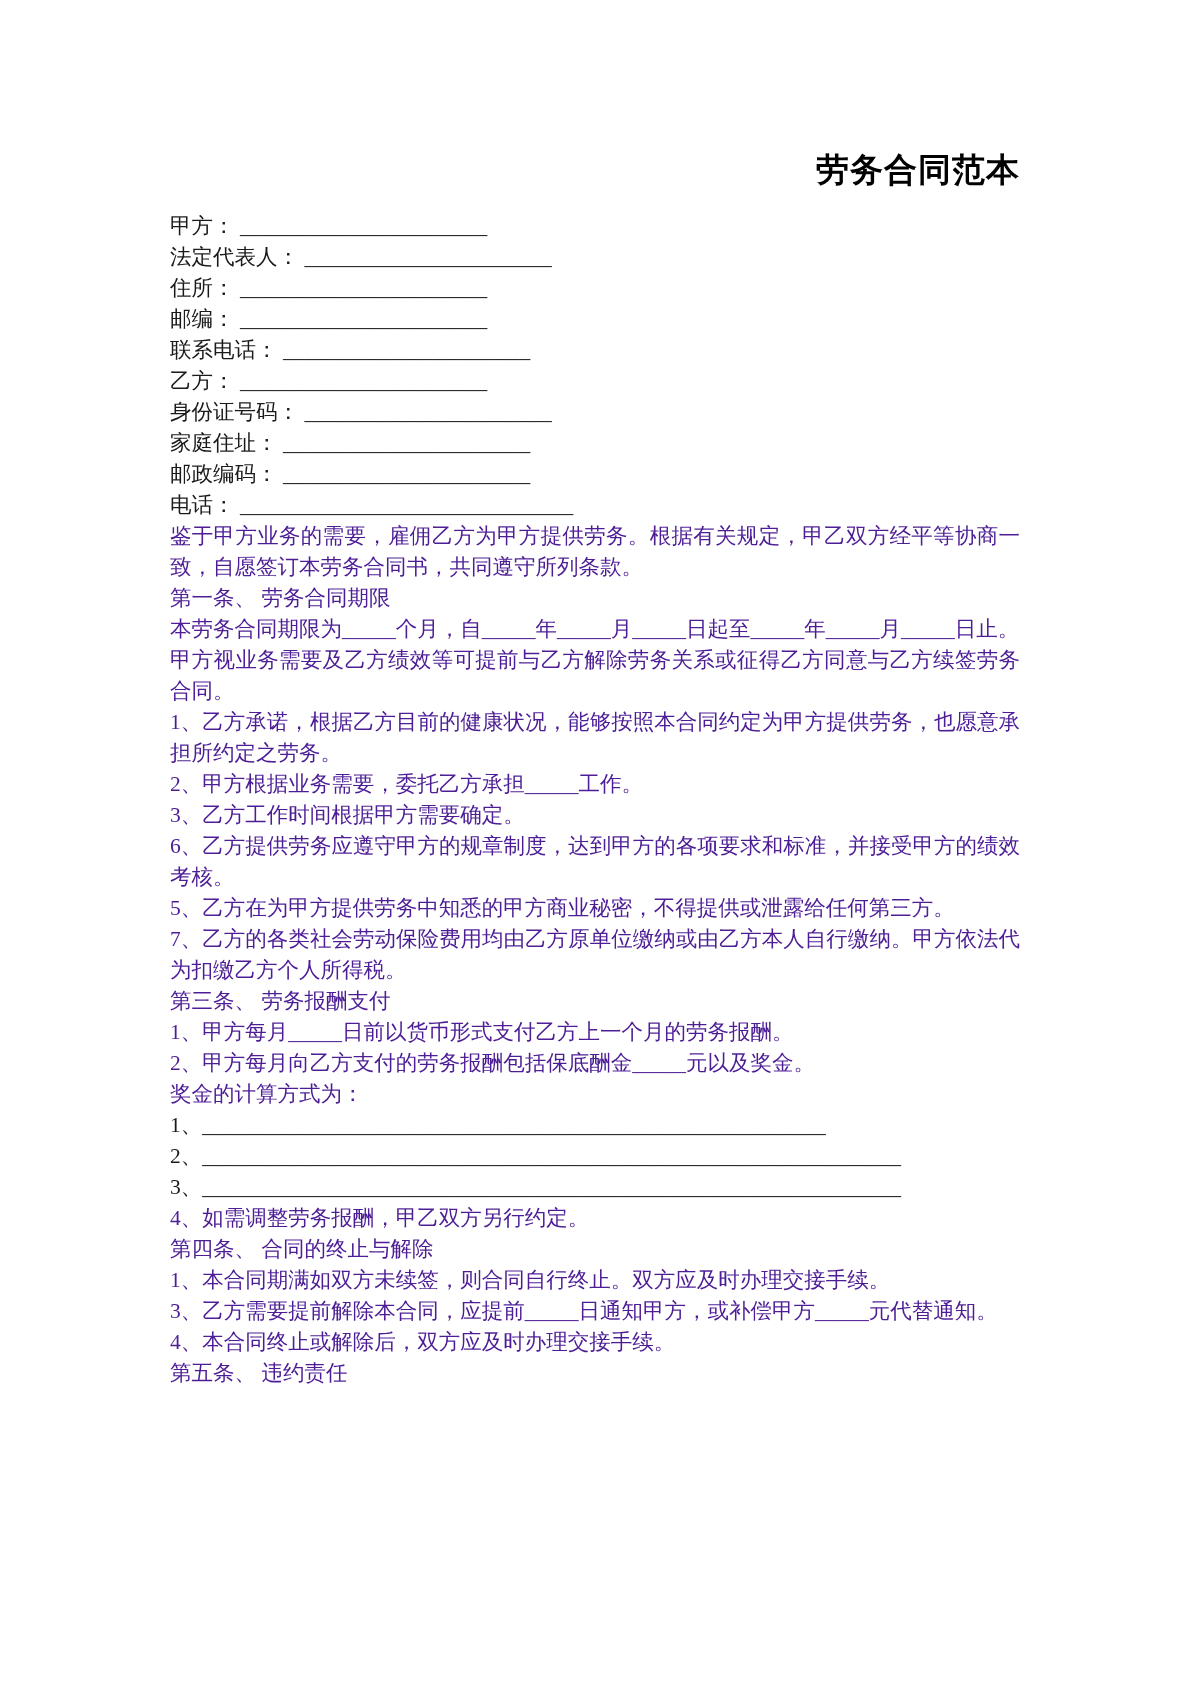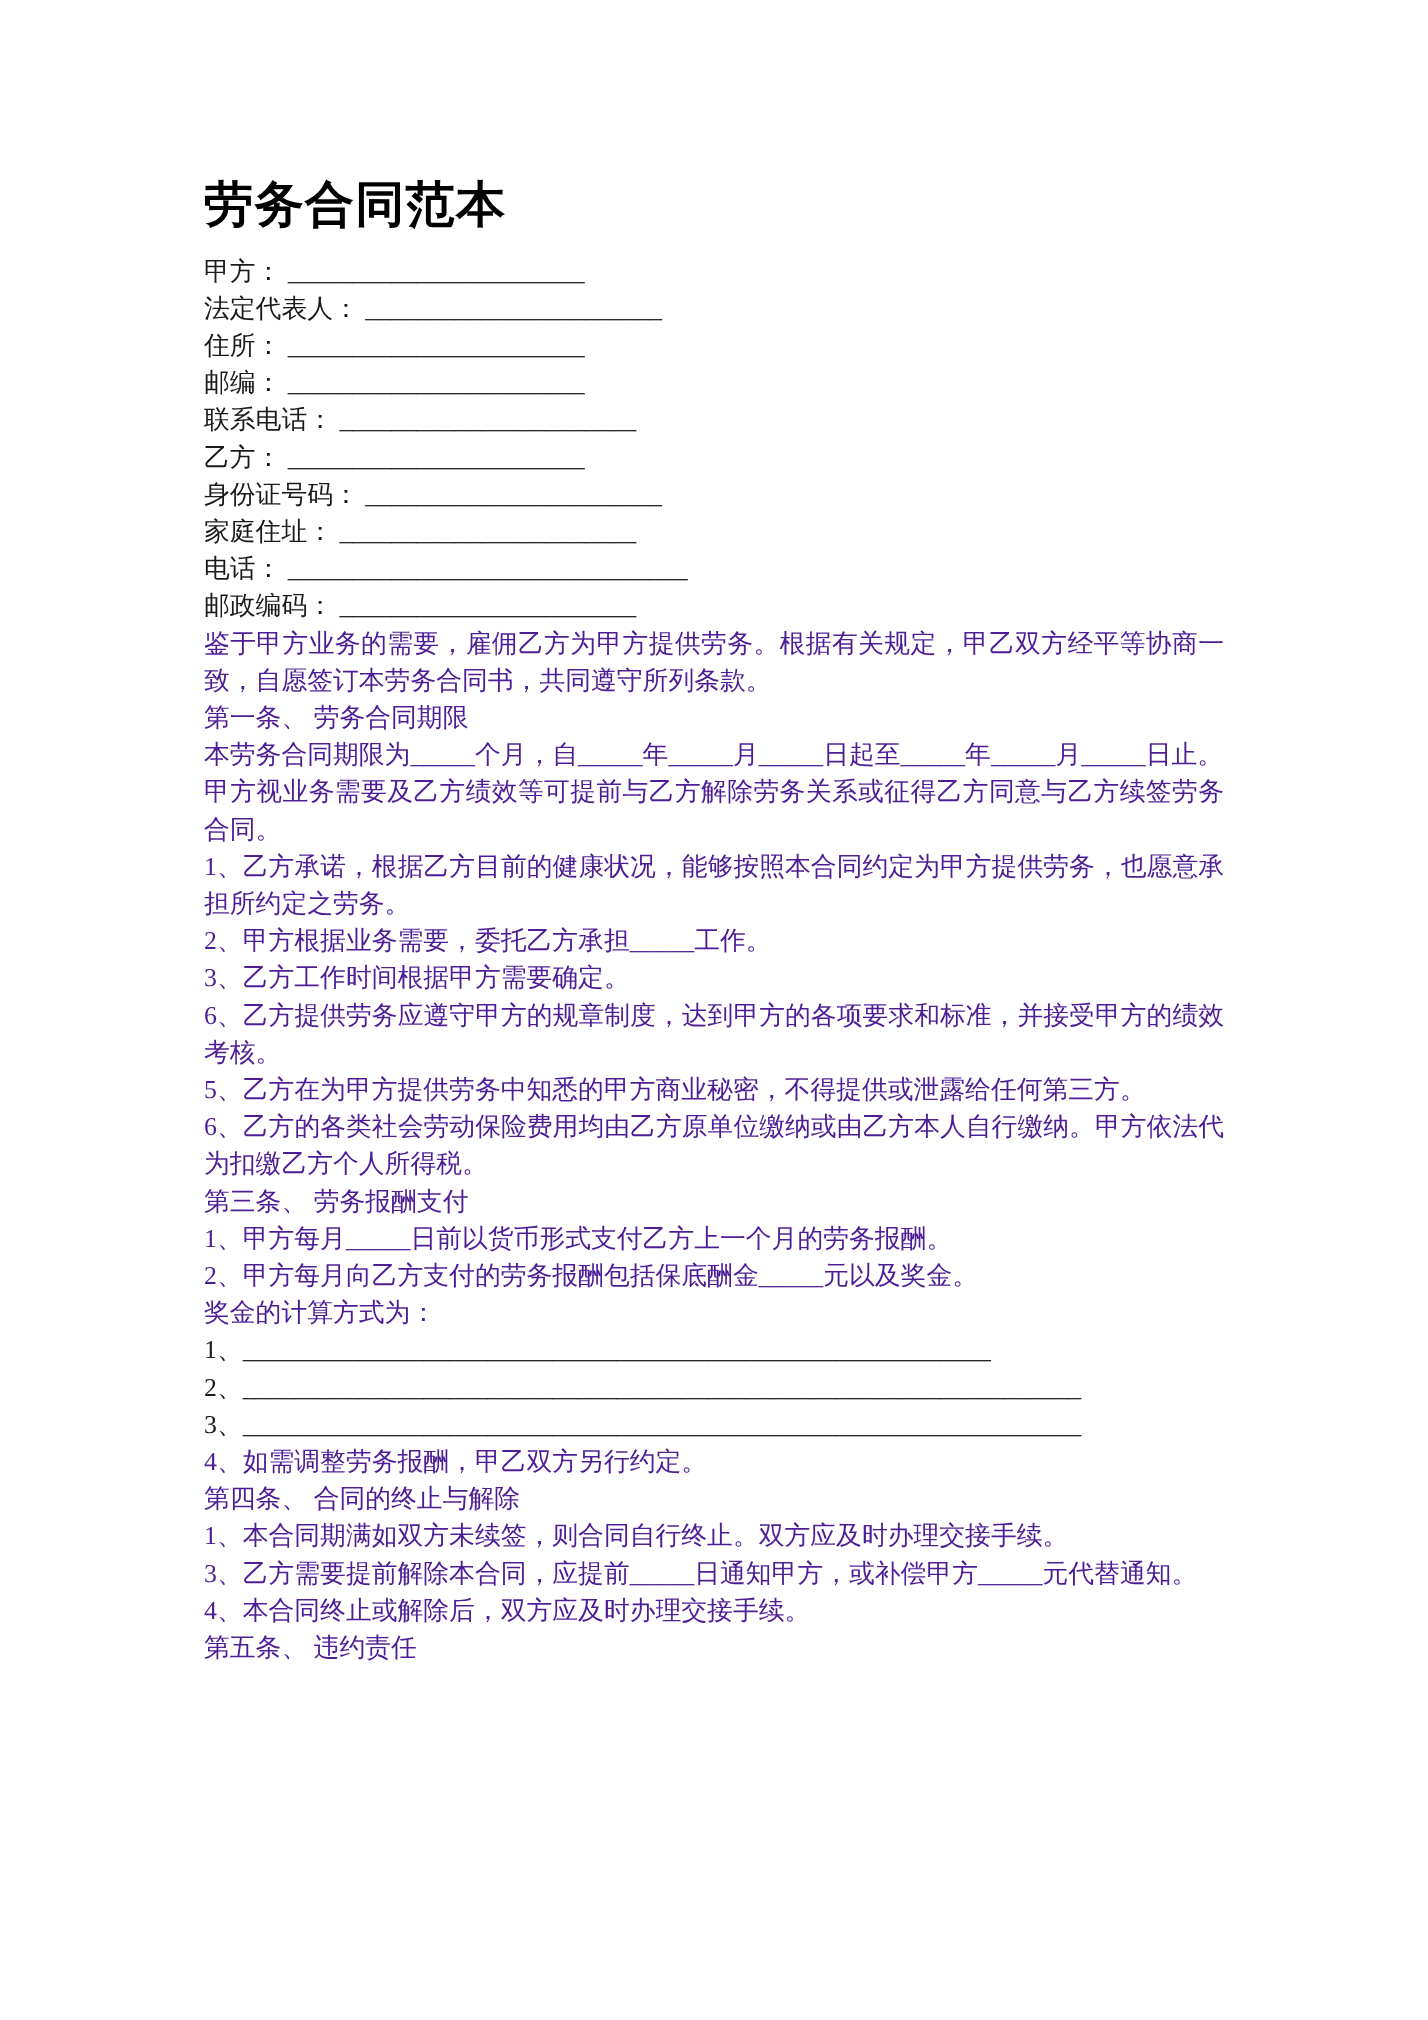--- a/index.html
+++ b/index.html
@@ -16,24 +16,24 @@
   }
   .page {
     box-sizing: border-box;
     width: 1190px;
     height: 1683px;
     padding: 143px 170px 40px 170px;
     background: #ffffff;
   }
   .doc-title {
     margin: 0 0 14px 0;
-    font-size: 41px;
+    font-size: 33px;
     line-height: 54px;
     font-weight: 700;
-    text-align: left;
+    text-align: right;
     letter-spacing: 1px;
   }
   .doc-body {
     width: 850px;
   }
   .line {
     margin: 0;
     font-size: 21.5px;
     line-height: 31px;
     text-align: justify;
@@ -53,32 +53,32 @@
   <h1 class="doc-title">劳务合同范本</h1>
   <section class="doc-body">
       <p class="line field">甲方： _______________________</p>
       <p class="line field">法定代表人： _______________________</p>
       <p class="line field">住所： _______________________</p>
       <p class="line field">邮编： _______________________</p>
       <p class="line field">联系电话： _______________________</p>
       <p class="line field">乙方： _______________________</p>
       <p class="line field">身份证号码： _______________________</p>
       <p class="line field">家庭住址： _______________________</p>
+      <p class="line field">邮政编码： _______________________</p>
       <p class="line field">电话： _______________________________</p>
-      <p class="line field">邮政编码： _______________________</p>
       <p class="line paragraph">鉴于甲方业务的需要，雇佣乙方为甲方提供劳务。根据有关规定，甲乙双方经平等协商一致，自愿签订本劳务合同书，共同遵守所列条款。</p>
       <p class="line clause-heading">第一条、 劳务合同期限</p>
       <p class="line paragraph">本劳务合同期限为_____个月，自_____年_____月_____日起至_____年_____月_____日止。</p>
       <p class="line paragraph">甲方视业务需要及乙方绩效等可提前与乙方解除劳务关系或征得乙方同意与乙方续签劳务合同。</p>
       <p class="line paragraph">1、乙方承诺，根据乙方目前的健康状况，能够按照本合同约定为甲方提供劳务，也愿意承担所约定之劳务。</p>
       <p class="line paragraph">2、甲方根据业务需要，委托乙方承担_____工作。</p>
       <p class="line paragraph">3、乙方工作时间根据甲方需要确定。</p>
       <p class="line paragraph">6、乙方提供劳务应遵守甲方的规章制度，达到甲方的各项要求和标准，并接受甲方的绩效考核。</p>
       <p class="line paragraph">5、乙方在为甲方提供劳务中知悉的甲方商业秘密，不得提供或泄露给任何第三方。</p>
-      <p class="line paragraph">6、乙方的各类社会劳动保险费用均由乙方原单位缴纳或由乙方本人自行缴纳。甲方依法代为扣缴乙方个人所得税。</p>
+      <p class="line paragraph">7、乙方的各类社会劳动保险费用均由乙方原单位缴纳或由乙方本人自行缴纳。甲方依法代为扣缴乙方个人所得税。</p>
       <p class="line clause-heading">第三条、 劳务报酬支付</p>
       <p class="line paragraph">1、甲方每月_____日前以货币形式支付乙方上一个月的劳务报酬。</p>
       <p class="line paragraph">2、甲方每月向乙方支付的劳务报酬包括保底酬金_____元以及奖金。</p>
       <p class="line paragraph">奖金的计算方式为：</p>
       <p class="line blank-line">1、__________________________________________________________</p>
       <p class="line blank-line">2、_________________________________________________________________</p>
       <p class="line blank-line">3、_________________________________________________________________</p>
       <p class="line paragraph">4、如需调整劳务报酬，甲乙双方另行约定。</p>
       <p class="line clause-heading">第四条、 合同的终止与解除</p>
       <p class="line paragraph">1、本合同期满如双方未续签，则合同自行终止。双方应及时办理交接手续。</p>

